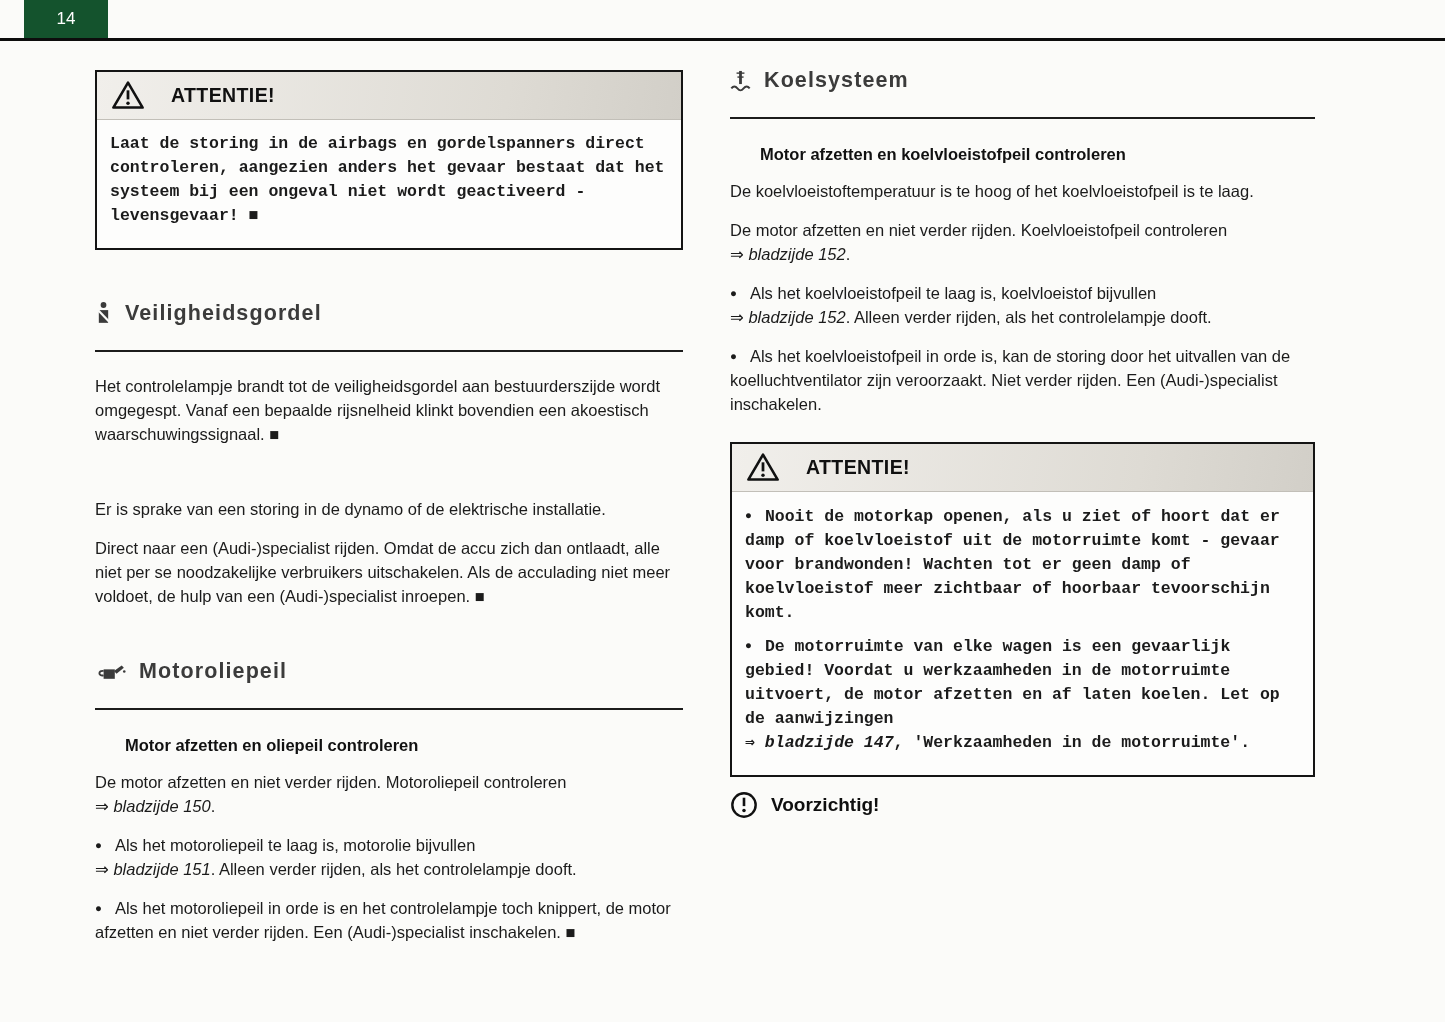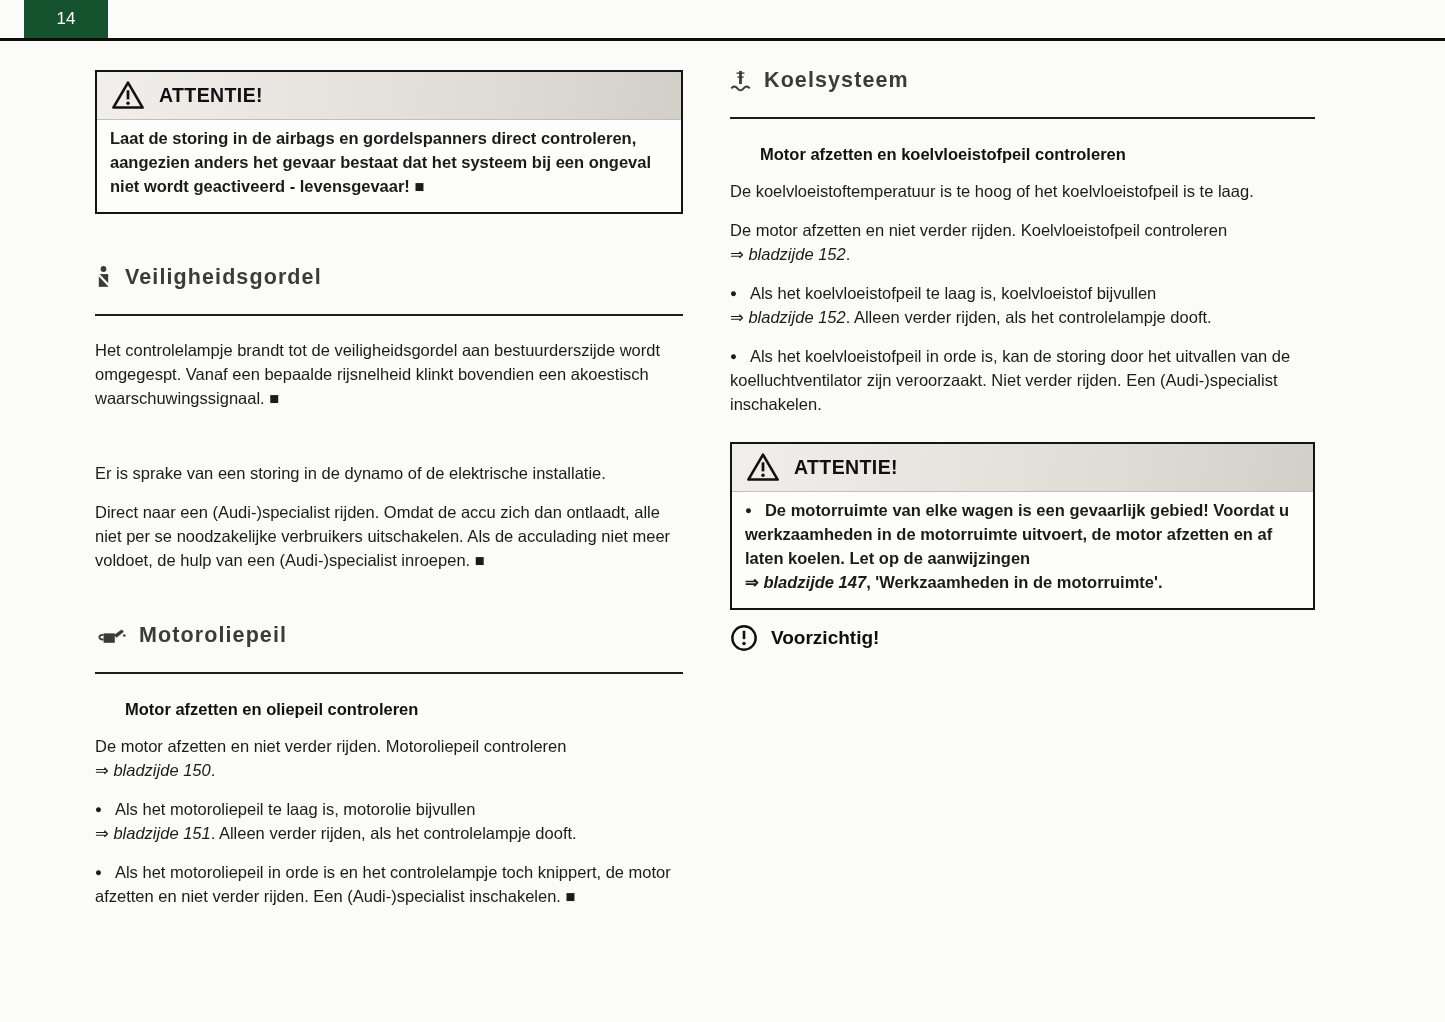--- a/index.html
+++ b/index.html
@@ -31,28 +31,28 @@
   .col-right { width:585px; }
 
   p { font-size:16.5px; line-height:24px; margin:15px 0; }
 
   
   .warnbox {
     border:2px solid #141414;
     background:#fdfdfc;
   }
   .warnbox-header {
-    display:flex; align-items:center; gap:13px;
+    display:flex; align-items:center; gap:25px;
     padding:8px 13px;
     background:linear-gradient(100deg,#f1efeb 0%,#dedbd4 70%,#d2cfc8 100%);
     border-bottom:1px solid #c2bfb8;
   }
   .warnbox-title { font-size:19.5px; font-weight:bold; letter-spacing:0.4px; color:#101010; }
   .warnbox-body { padding:3px 13px 11px; font-weight:bold; }
-  .warnbox-body p { margin:3px 0; }
+  .warnbox-body p { margin:9px 0;font-family:Liberation Mono, monospace; }
 
   
   .sect-head {
     display:flex; align-items:center; gap:13px;
     padding-bottom:24px;
     border-bottom:2px solid #1c1c1c;
   }
   .sect-title {
     font-size:21.5px; font-weight:bold; letter-spacing:1.1px; color:#3b3b3b;
   }
@@ -165,20 +165,21 @@
         <span class="icon">
           <svg width="36" height="31" viewBox="0 0 40 36">
             <path d="M20 3 L37 32 L3 32 Z" fill="none" stroke="#111" stroke-width="3" stroke-linejoin="round"></path>
             <rect x="18.4" y="12" width="3.2" height="10.5" fill="#111"></rect>
             <circle cx="20" cy="27" r="2" fill="#111"></circle>
           </svg>
         </span>
         <span class="warnbox-title">ATTENTIE!</span>
       </div>
       <div class="warnbox-body">
+        <p><span class="b">●</span><span>Nooit de motorkap openen, als u ziet of hoort dat er damp of koelvloeistof uit de motorruimte komt - gevaar voor brandwonden! Wachten tot er geen damp of koelvloeistof meer zichtbaar of hoorbaar tevoorschijn komt.</span></p>
         <p><span class="b">●</span><span>De motorruimte van elke wagen is een gevaarlijk gebied! Voordat u werkzaamheden in de motorruimte uitvoert, de motor afzetten en af laten koelen. Let op de aanwijzingen</span><br><span class="arrow">⇒ </span><i class="ref">bladzijde 147</i><span>, 'Werkzaamheden in de motorruimte'.</span></p>
       </div>
     </div>
 
     <div class="mt-care">
       <div class="care-head">
         <span class="icon">
           <svg width="28" height="28" viewBox="0 0 30 30">
             <circle cx="15" cy="15" r="12.5" fill="none" stroke="#111" stroke-width="2.6"></circle>
             <rect x="13.6" y="7.2" width="2.8" height="9" fill="#111"></rect>

